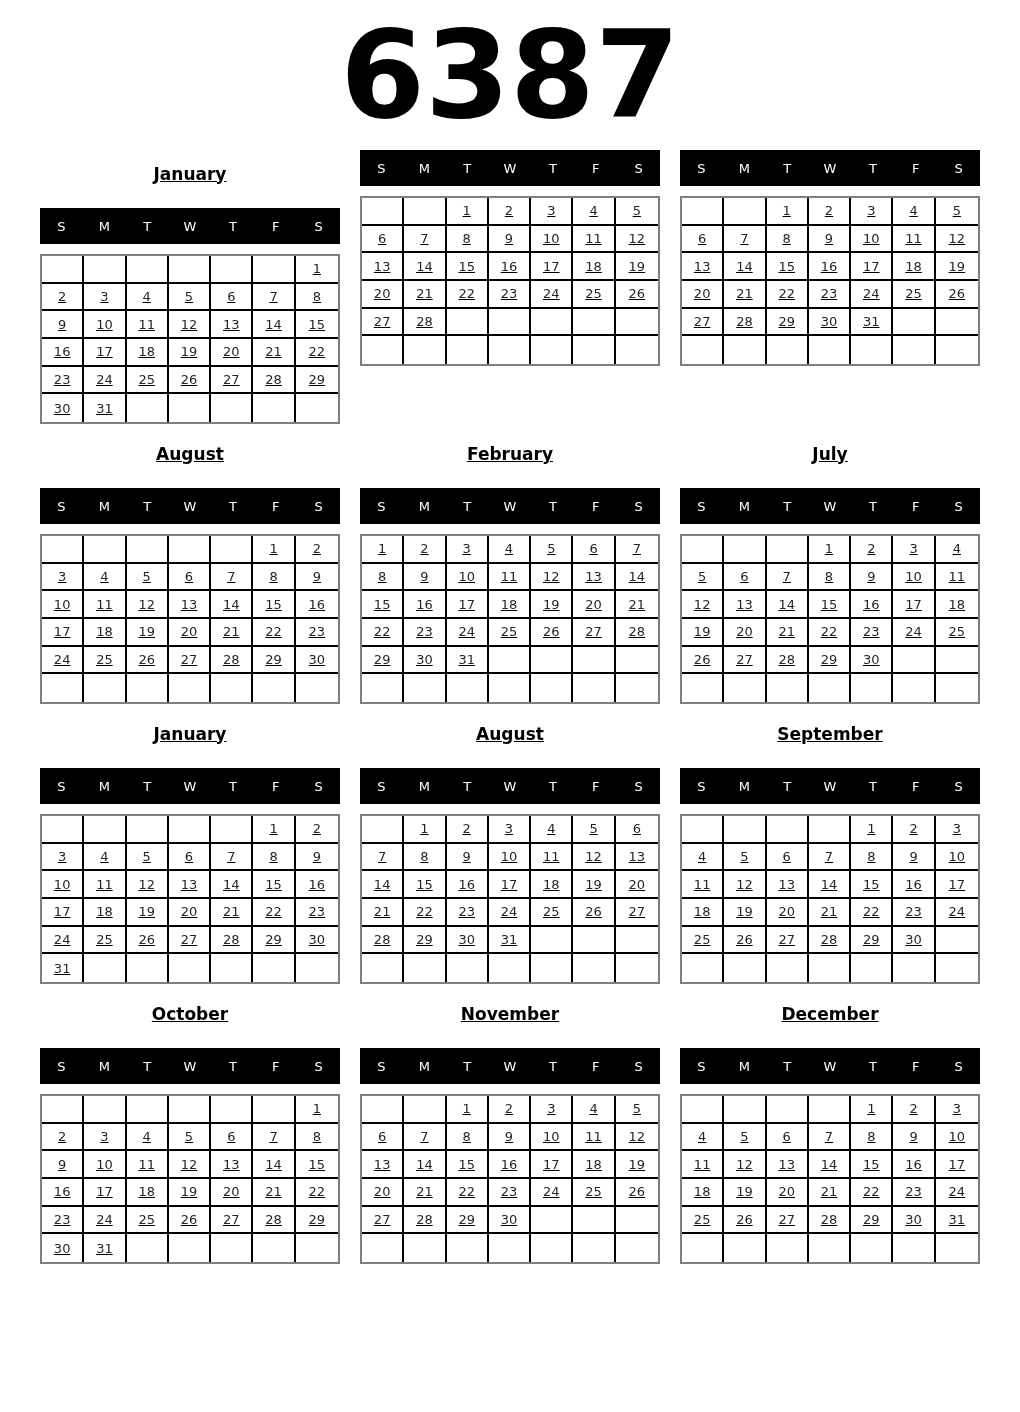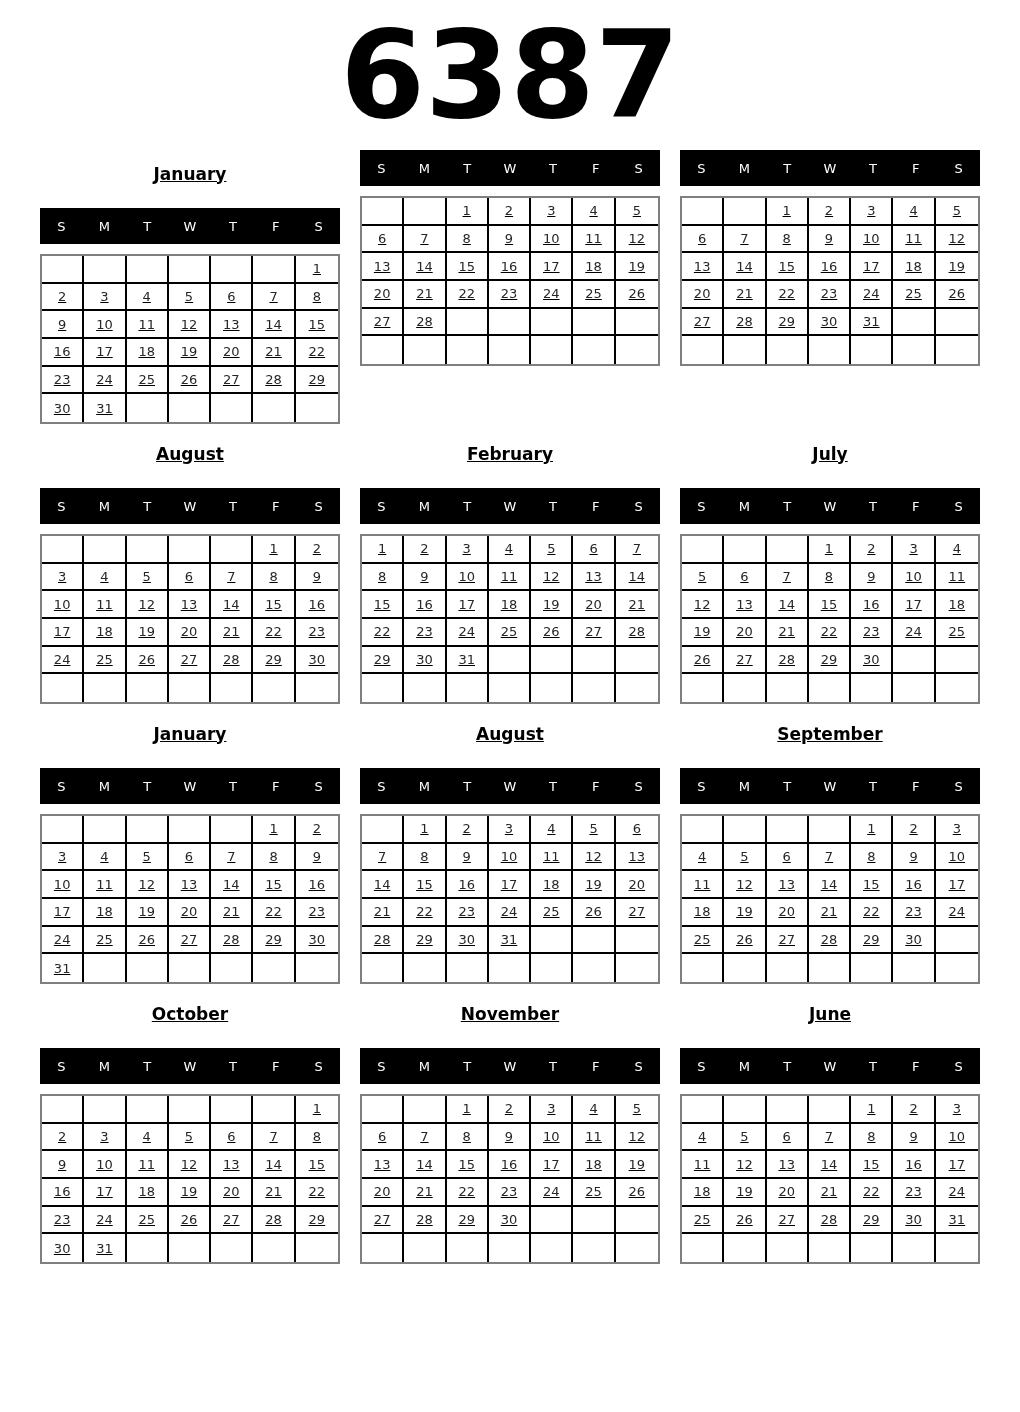--- a/index.html
+++ b/index.html
@@ -678,21 +678,21 @@
         <div class="date-cell"></div>
         <div class="date-cell"></div>
         <div class="date-cell"></div>
         <div class="date-cell"></div>
         <div class="date-cell"></div>
         <div class="date-cell"></div>
         <div class="date-cell"></div>
       </div>
     </section>
     <section class="month">
-      <div class="month-title">June</div>
+      <div class="month-title">December</div>
       <div class="day-header-row">
         <div class="day-header-cell">S</div>
         <div class="day-header-cell">M</div>
         <div class="day-header-cell">T</div>
         <div class="day-header-cell">W</div>
         <div class="day-header-cell">T</div>
         <div class="day-header-cell">F</div>
         <div class="day-header-cell">S</div>
       </div>
       <div class="date-grid">

